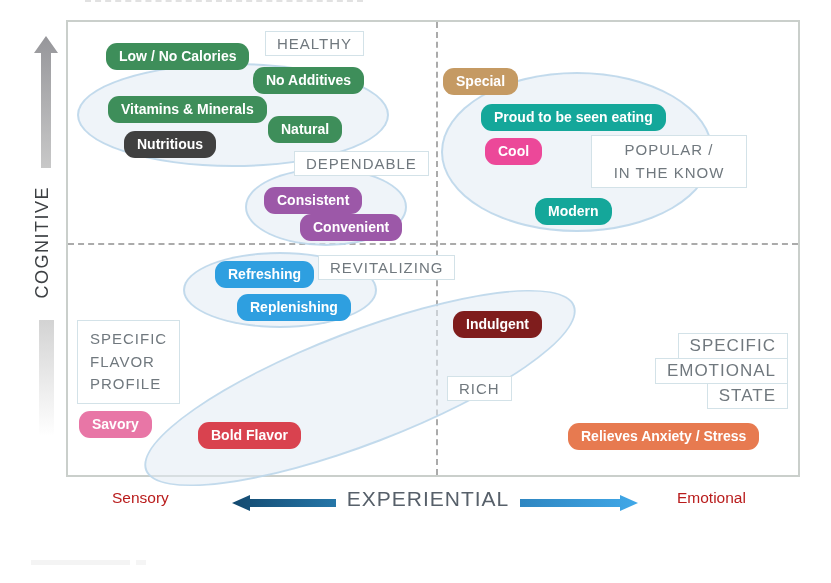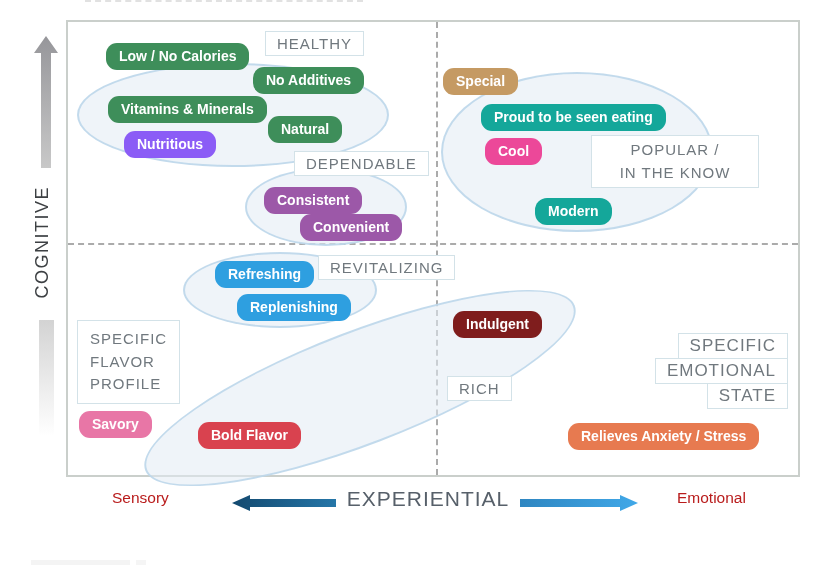--- a/index.html
+++ b/index.html
@@ -74,42 +74,42 @@
   <div class="divider-h"></div>
 
   <div class="ellipse" style="left:77px;top:63px;width:312px;height:104px;"></div>
   <div class="ellipse" style="left:245px;top:168px;width:162px;height:78px;"></div>
   <div class="ellipse" style="left:441px;top:72px;width:272px;height:160px;"></div>
   <div class="ellipse" style="left:183px;top:252px;width:194px;height:76px;"></div>
   <div class="ellipse" style="left:130px;top:331px;width:460px;height:114px;transform:rotate(-21deg);"></div>
 
   <div class="tag-box" style="left:265px;top:31px;">HEALTHY</div>
   <div class="tag-box" style="left:294px;top:151px;">DEPENDABLE</div>
-  <div class="tag-box multiline" style="left:591px;top:135px;width:168px;text-align:center;">
+  <div class="tag-box multiline" style="left:591px;top:135px;width:156px;text-align:center;">
     <div>POPULAR /</div>
     <div>IN THE KNOW</div>
   </div>
   <div class="tag-box" style="left:318px;top:255px;">REVITALIZING</div>
   <div class="tag-box multiline" style="left:77px;top:320px;padding:7px 12px;">
     <div>SPECIFIC</div>
     <div>FLAVOR</div>
     <div>PROFILE</div>
   </div>
   <div class="tag-box" style="left:447px;top:376px;">RICH</div>
   <div class="step-box" style="right:43px;top:334px;">
     <div class="line">SPECIFIC</div>
     <div class="line">EMOTIONAL</div>
     <div class="line">STATE</div>
   </div>
 
   <div class="pill" style="left: 106px; top: 43px; background-color: rgb(62, 142, 90);">Low / No Calories</div>
   <div class="pill" style="left: 253px; top: 67px; background-color: rgb(62, 142, 90);">No Additives</div>
   <div class="pill" style="left: 108px; top: 96px; background-color: rgb(62, 142, 90);">Vitamins &amp; Minerals</div>
   <div class="pill" style="left: 268px; top: 116px; background-color: rgb(62, 142, 90);">Natural</div>
-  <div class="pill" style="left: 124px; top: 131px; background-color: #8b5cf6;">Nutritious</div>
+  <div class="pill" style="left: 124px; top: 131px; background-color: #404040;">Nutritious</div>
 
   <div class="pill" style="left: 264px; top: 187px; background-color: rgb(156, 88, 168);">Consistent</div>
   <div class="pill" style="left: 300px; top: 214px; background-color: rgb(156, 88, 168);">Convenient</div>
 
   <div class="pill" style="left: 443px; top: 68px; background-color: rgb(197, 154, 99);">Special</div>
   <div class="pill" style="left: 481px; top: 104px; background-color: rgb(20, 167, 154);">Proud to be seen eating</div>
   <div class="pill" style="left: 485px; top: 138px; background-color: #ec4899;">Cool</div>
   <div class="pill" style="left: 535px; top: 198px; background-color: rgb(20, 167, 154); border-radius: 12px;">Modern</div>
 
   <div class="pill" style="left: 215px; top: 261px; background-color: rgb(46, 159, 224);">Refreshing</div>

